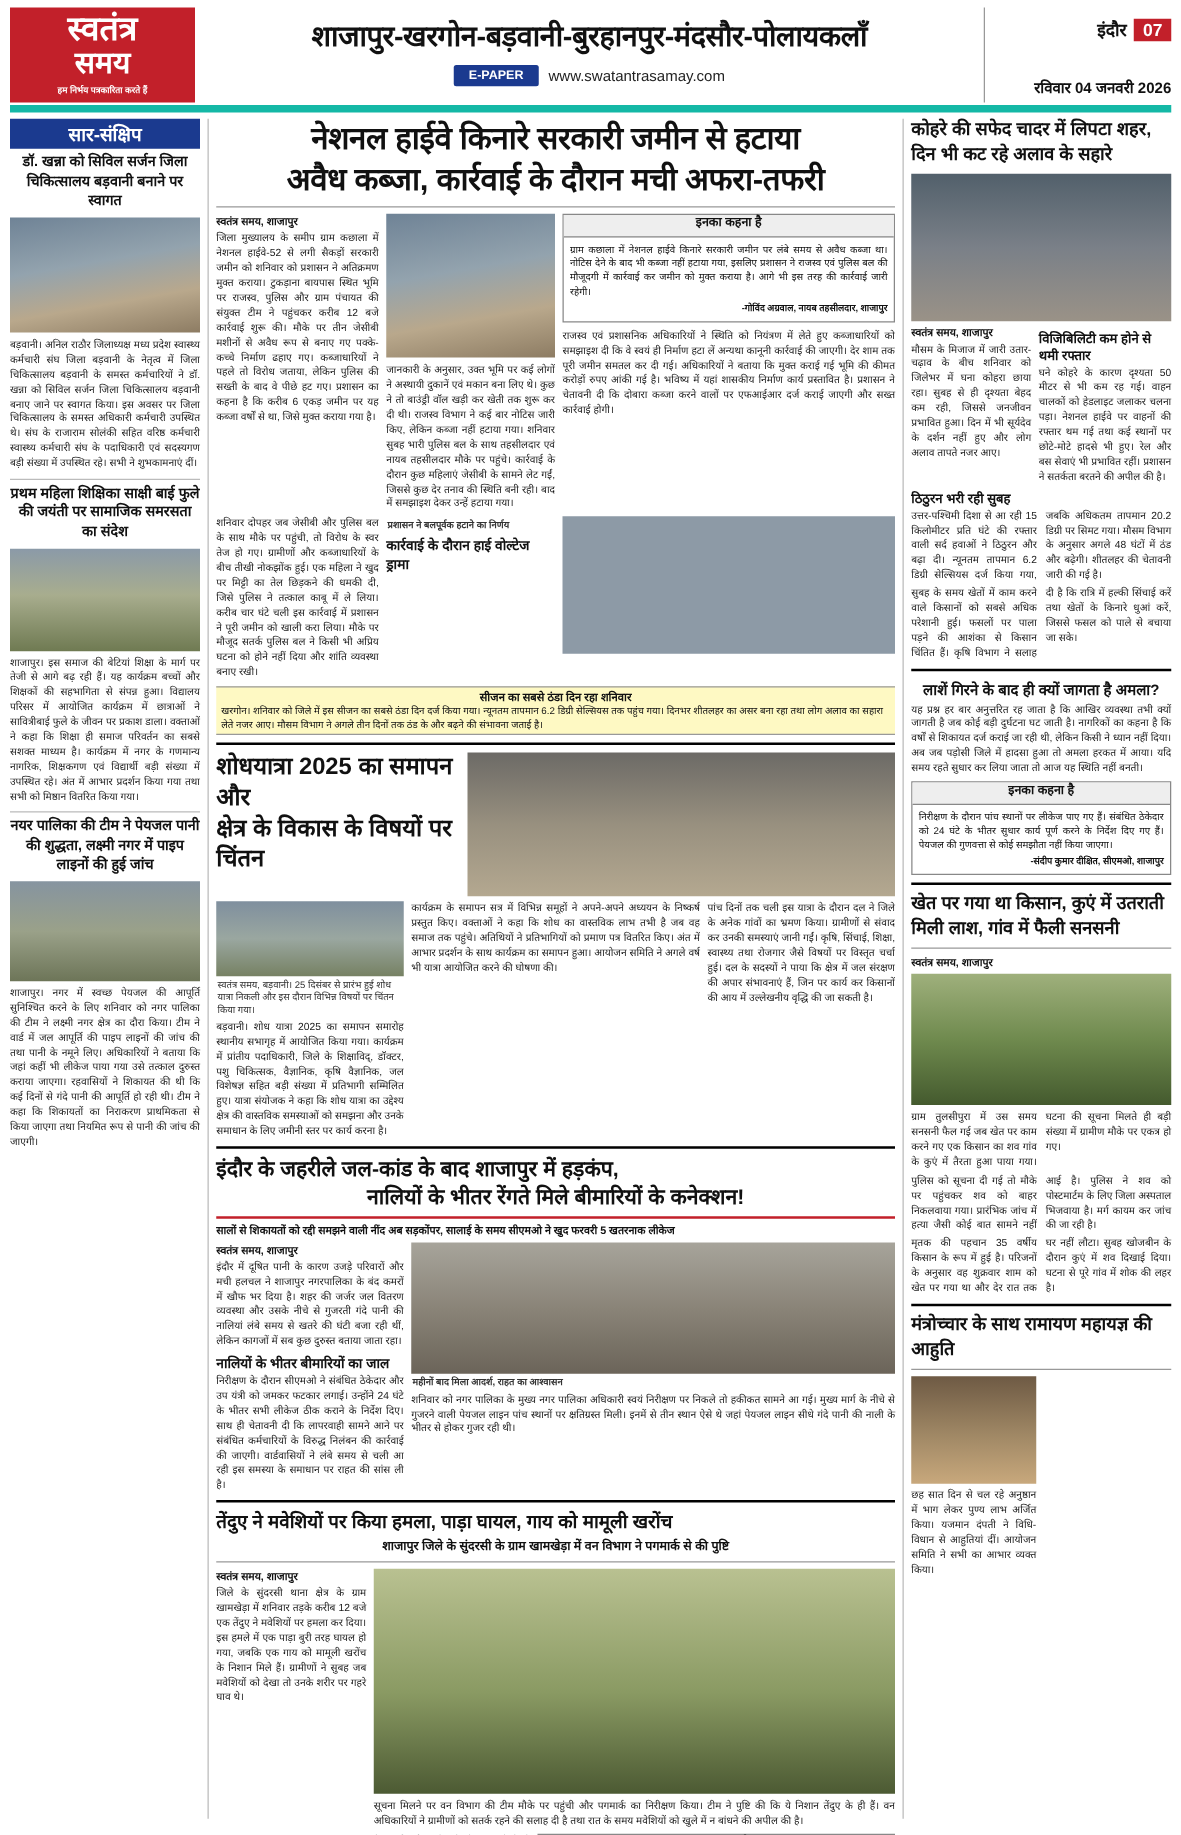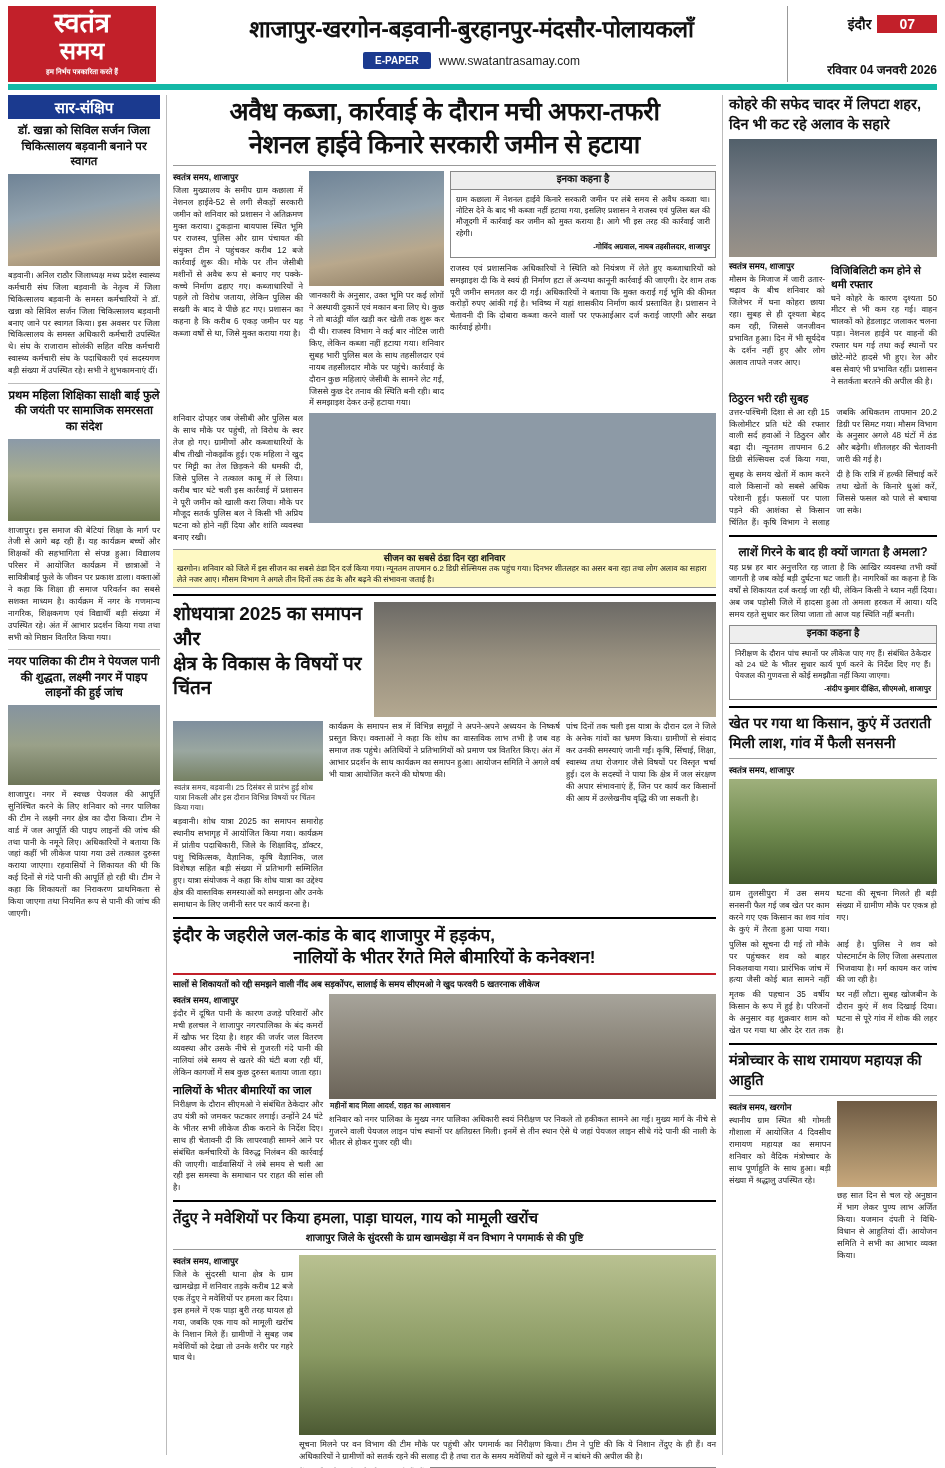--- a/index.html
+++ b/index.html
@@ -24,21 +24,21 @@
   .logo-box .l2 { font-size:24px; font-weight:bold; line-height:1.1; margin-top:1px; }
   .logo-box .l3 { font-size:7px; margin-top:3px; font-weight:bold; }
   .mast-mid { flex:1; display:flex; flex-direction:column; justify-content:flex-start; }
   .mast-cities { font-size:23px; font-weight:bold; letter-spacing:-0.3px; text-align:center; padding-top:6px;}
   .mast-row2 { display:flex; align-items:center; margin-top:8px; gap:8px; }
   .epaper-badge { background:#1b3a8f; color:#fff; font-size:10px; font-weight:bold; padding:3px 12px; border-radius:2px; }
   .site-url { font-size:12px; color:#222; }
   .mast-right { width:150px; border-left:1px solid #999; padding-left:8px; display:flex; flex-direction:column; justify-content:space-between; }
   .edition-row { display:flex; align-items:center; justify-content:flex-end; gap:6px; padding-top:8px;}
   .edition-name { font-size:14px; font-weight:bold; }
-  .edition-page { background:#c2202a; color:#fff; font-size:14px; font-weight:bold; padding:1px 22px; }
+  .edition-page { background:#c2202a; color:#fff; font-size:14px; font-weight:bold; padding:1px 7px; }
   .edition-date { font-size:12px; font-weight:bold; text-align:right; padding-bottom:4px; }
 
   
   .content { display:flex; gap:6px; margin-top:5px; height: 1360px; }
   .col-left { width:152px; }
   .col-mid { flex:1; }
   .col-right { width:208px; }
 
   .vrule { width:1px; background:#bbb; }
 
@@ -141,22 +141,22 @@
         <div class="photo pipe" style="height:80px;margin-top:4px"></div>
         <div class="brief-body">शाजापुर। नगर में स्वच्छ पेयजल की आपूर्ति सुनिश्चित करने के लिए शनिवार को नगर पालिका की टीम ने लक्ष्मी नगर क्षेत्र का दौरा किया। टीम ने वार्ड में जल आपूर्ति की पाइप लाइनों की जांच की तथा पानी के नमूने लिए। अधिकारियों ने बताया कि जहां कहीं भी लीकेज पाया गया उसे तत्काल दुरुस्त कराया जाएगा। रहवासियों ने शिकायत की थी कि कई दिनों से गंदे पानी की आपूर्ति हो रही थी। टीम ने कहा कि शिकायतों का निराकरण प्राथमिकता से किया जाएगा तथा नियमित रूप से पानी की जांच की जाएगी।</div>
       </div>
     </div>
 
     <div class="vrule"></div>
 
     <div class="col-mid">
 
       <div>
+        <div class="hl-main">नेशनल हाईवे किनारे सरकारी जमीन से हटाया</div>
         <div class="hl-main">अवैध कब्जा, कार्रवाई के दौरान मची अफरा-तफरी</div>
-        <div class="hl-main">नेशनल हाईवे किनारे सरकारी जमीन से हटाया</div>
         <div class="rule"></div>
 
         <div class="flexrow">
           <div style="width:130px">
             <div class="byline">स्वतंत्र समय, शाजापुर</div>
             <div class="body" style="margin-top:3px">जिला मुख्यालय के समीप ग्राम कछाला में नेशनल हाईवे-52 से लगी सैकड़ों सरकारी जमीन को शनिवार को प्रशासन ने अतिक्रमण मुक्त कराया। टुकड़ाना बायपास स्थित भूमि पर राजस्व, पुलिस और ग्राम पंचायत की संयुक्त टीम ने पहुंचकर करीब 12 बजे कार्रवाई शुरू की। मौके पर तीन जेसीबी मशीनों से अवैध रूप से बनाए गए पक्के-कच्चे निर्माण ढहाए गए। कब्जाधारियों ने पहले तो विरोध जताया, लेकिन पुलिस की सख्ती के बाद वे पीछे हट गए। प्रशासन का कहना है कि करीब 6 एकड़ जमीन पर यह कब्जा वर्षों से था, जिसे मुक्त कराया गया है।</div>
           </div>
           <div style="width:135px">
             <div class="photo people" style="height:115px"></div>
             <div class="body" style="margin-top:4px">जानकारी के अनुसार, उक्त भूमि पर कई लोगों ने अस्थायी दुकानें एवं मकान बना लिए थे। कुछ ने तो बाउंड्री वॉल खड़ी कर खेती तक शुरू कर दी थी। राजस्व विभाग ने कई बार नोटिस जारी किए, लेकिन कब्जा नहीं हटाया गया। शनिवार सुबह भारी पुलिस बल के साथ तहसीलदार एवं नायब तहसीलदार मौके पर पहुंचे। कार्रवाई के दौरान कुछ महिलाएं जेसीबी के सामने लेट गईं, जिससे कुछ देर तनाव की स्थिति बनी रही। बाद में समझाइश देकर उन्हें हटाया गया।</div>
@@ -167,20 +167,24 @@
               <div>ग्राम कछाला में नेशनल हाईवे किनारे सरकारी जमीन पर लंबे समय से अवैध कब्जा था। नोटिस देने के बाद भी कब्जा नहीं हटाया गया, इसलिए प्रशासन ने राजस्व एवं पुलिस बल की मौजूदगी में कार्रवाई कर जमीन को मुक्त कराया है। आगे भी इस तरह की कार्रवाई जारी रहेगी।</div>
               <div class="bq-attr">-गोविंद अग्रवाल, नायब तहसीलदार, शाजापुर</div>
             </div>
             <div class="body" style="margin-top:5px">राजस्व एवं प्रशासनिक अधिकारियों ने स्थिति को नियंत्रण में लेते हुए कब्जाधारियों को समझाइश दी कि वे स्वयं ही निर्माण हटा लें अन्यथा कानूनी कार्रवाई की जाएगी। देर शाम तक पूरी जमीन समतल कर दी गई। अधिकारियों ने बताया कि मुक्त कराई गई भूमि की कीमत करोड़ों रुपए आंकी गई है। भविष्य में यहां शासकीय निर्माण कार्य प्रस्तावित है। प्रशासन ने चेतावनी दी कि दोबारा कब्जा करने वालों पर एफआईआर दर्ज कराई जाएगी और सख्त कार्रवाई होगी।</div>
           </div>
         </div>
 
         <div class="flexrow" style="margin-top:4px">
           <div style="width:130px">
             <div class="body">शनिवार दोपहर जब जेसीबी और पुलिस बल के साथ मौके पर पहुंची, तो विरोध के स्वर तेज हो गए। ग्रामीणों और कब्जाधारियों के बीच तीखी नोकझोंक हुई। एक महिला ने खुद पर मिट्टी का तेल छिड़कने की धमकी दी, जिसे पुलिस ने तत्काल काबू में ले लिया। करीब चार घंटे चली इस कार्रवाई में प्रशासन ने पूरी जमीन को खाली करा लिया। मौके पर मौजूद सतर्क पुलिस बल ने किसी भी अप्रिय घटना को होने नहीं दिया और शांति व्यवस्था बनाए रखी।</div>
+          </div>
+          <div style="width:135px">
+            <div class="cap cap-b">प्रशासन ने बलपूर्वक हटाने का निर्णय</div>
+            <div class="subhead">कार्रवाई के दौरान हाई वोल्टेज ड्रामा</div>
           </div>
           <div style="flex:1">
             <div class="photo rubble" style="height:110px"></div>
           </div>
         </div>
 
         <div class="strip" style="margin-top:5px">
           <div style="text-align:center;font-weight:bold;font-size:9px">सीजन का सबसे ठंडा दिन रहा शनिवार</div>
           <div>खरगोन। शनिवार को जिले में इस सीजन का सबसे ठंडा दिन दर्ज किया गया। न्यूनतम तापमान 6.2 डिग्री सेल्सियस तक पहुंच गया। दिनभर शीतलहर का असर बना रहा तथा लोग अलाव का सहारा लेते नजर आए। मौसम विभाग ने अगले तीन दिनों तक ठंड के और बढ़ने की संभावना जताई है।</div>
         </div>
@@ -318,24 +322,20 @@
         <div class="body cols2" style="margin-top:3px">पुलिस को सूचना दी गई तो मौके पर पहुंचकर शव को बाहर निकलवाया गया। प्रारंभिक जांच में हत्या जैसी कोई बात सामने नहीं आई है। पुलिस ने शव को पोस्टमार्टम के लिए जिला अस्पताल भिजवाया है। मर्ग कायम कर जांच की जा रही है।</div>
         <div class="body cols2" style="margin-top:3px">मृतक की पहचान 35 वर्षीय किसान के रूप में हुई है। परिजनों के अनुसार वह शुक्रवार शाम को खेत पर गया था और देर रात तक घर नहीं लौटा। सुबह खोजबीन के दौरान कुएं में शव दिखाई दिया। घटना से पूरे गांव में शोक की लहर है।</div>
       </div>
 
       <div class="rule-thick"></div>
 
       <div>
         <div class="hl-rt">मंत्रोच्चार के साथ रामायण महायज्ञ की आहुति</div>
         <div class="rule"></div>
         <div class="flexrow">
-          <div style="flex:1">
-            <div class="byline">स्वतंत्र समय, खरगोन</div>
-            <div class="body" style="margin-top:3px">स्थानीय ग्राम स्थित श्री गोमती गौशाला में आयोजित 4 दिवसीय रामायण महायज्ञ का समापन शनिवार को वैदिक मंत्रोच्चार के साथ पूर्णाहुति के साथ हुआ। बड़ी संख्या में श्रद्धालु उपस्थित रहे।</div>
-          </div>
           <div style="width:100px">
             <div class="photo havan" style="height:86px"></div>
             <div class="body" style="margin-top:3px">छह सात दिन से चल रहे अनुष्ठान में भाग लेकर पुण्य लाभ अर्जित किया। यजमान दंपती ने विधि-विधान से आहुतियां दीं। आयोजन समिति ने सभी का आभार व्यक्त किया।</div>
           </div>
         </div>
       </div>
 
     </div>
   </div>
 </div>

